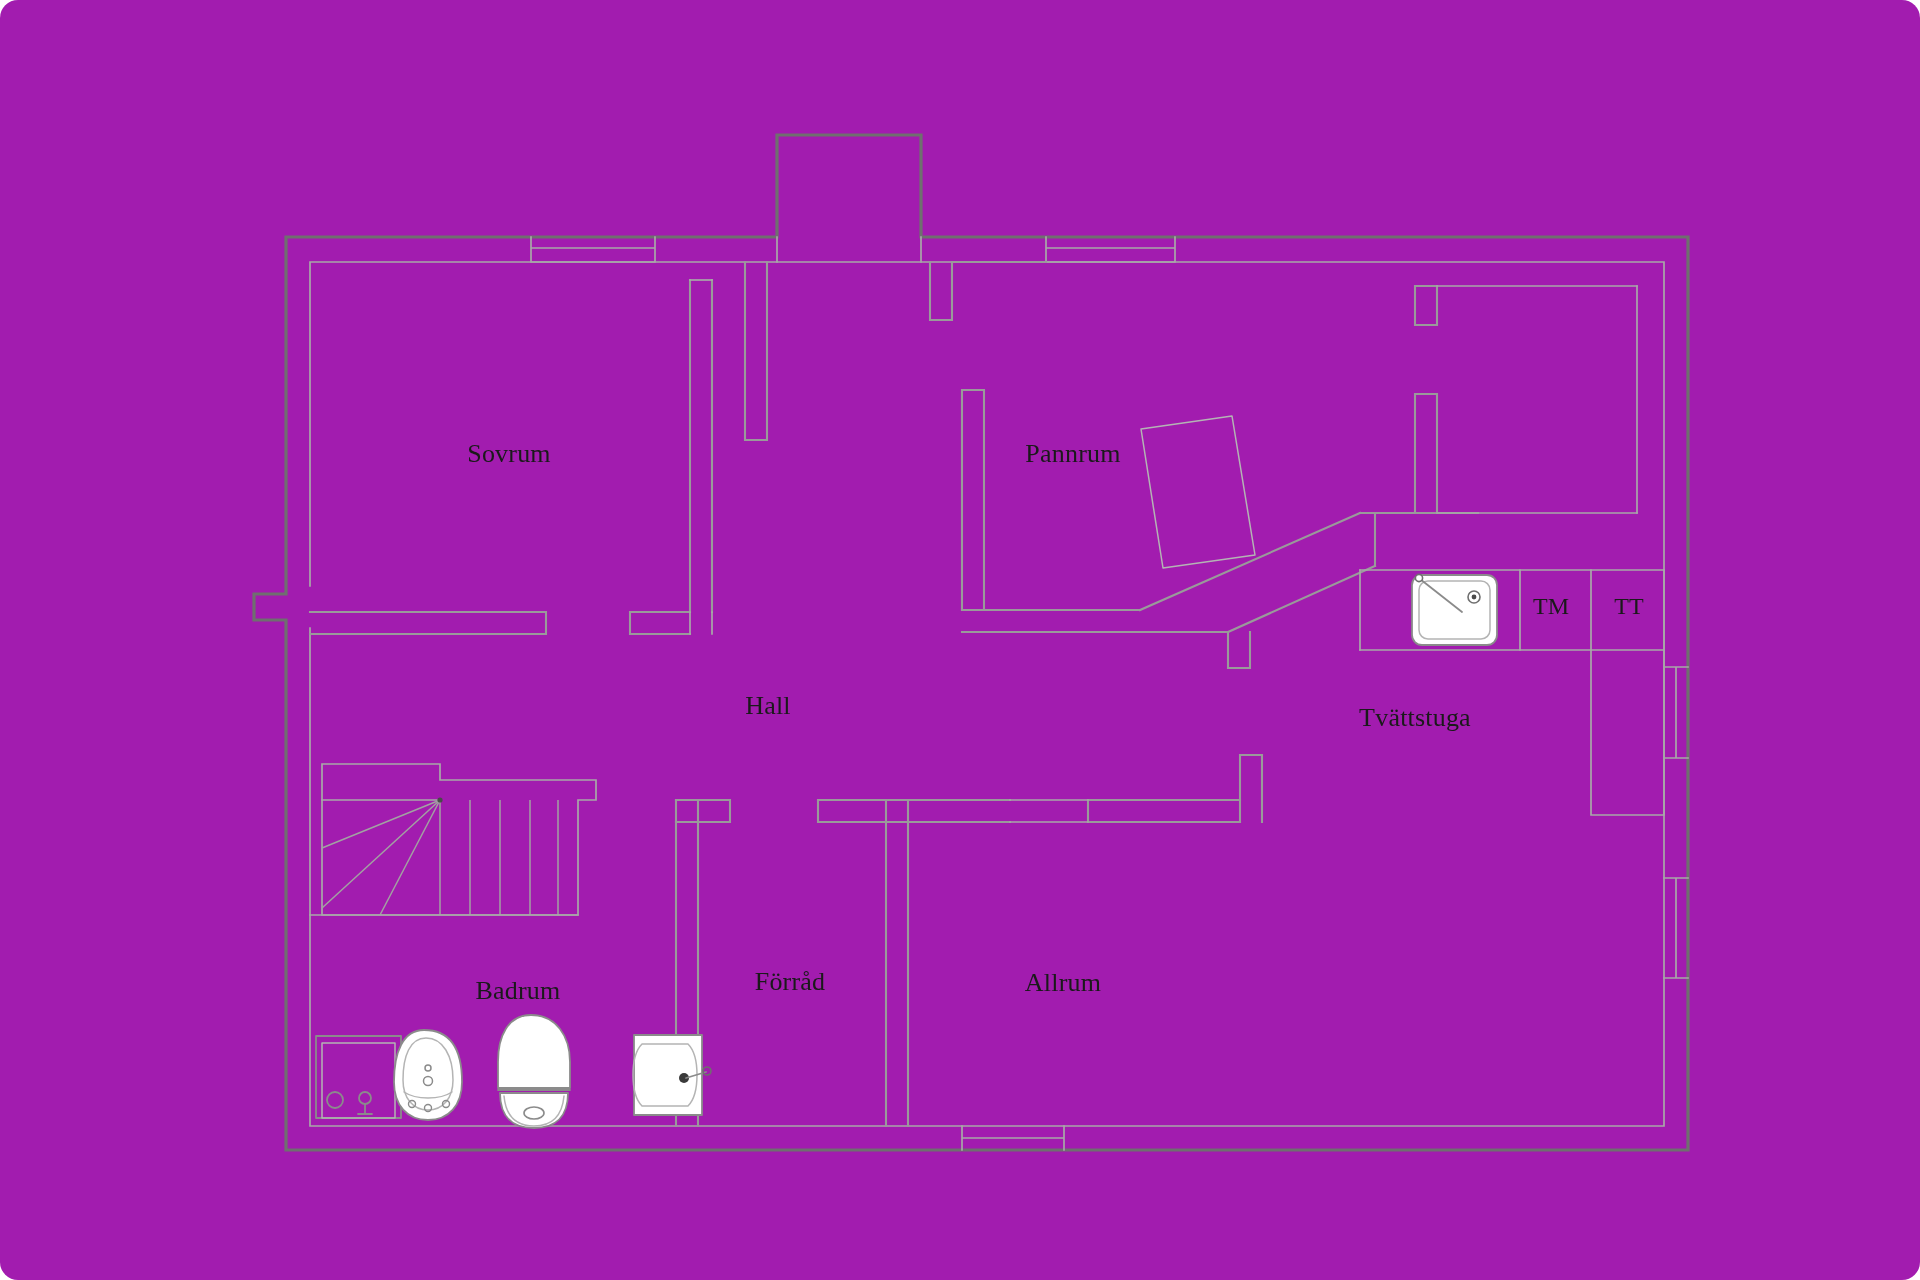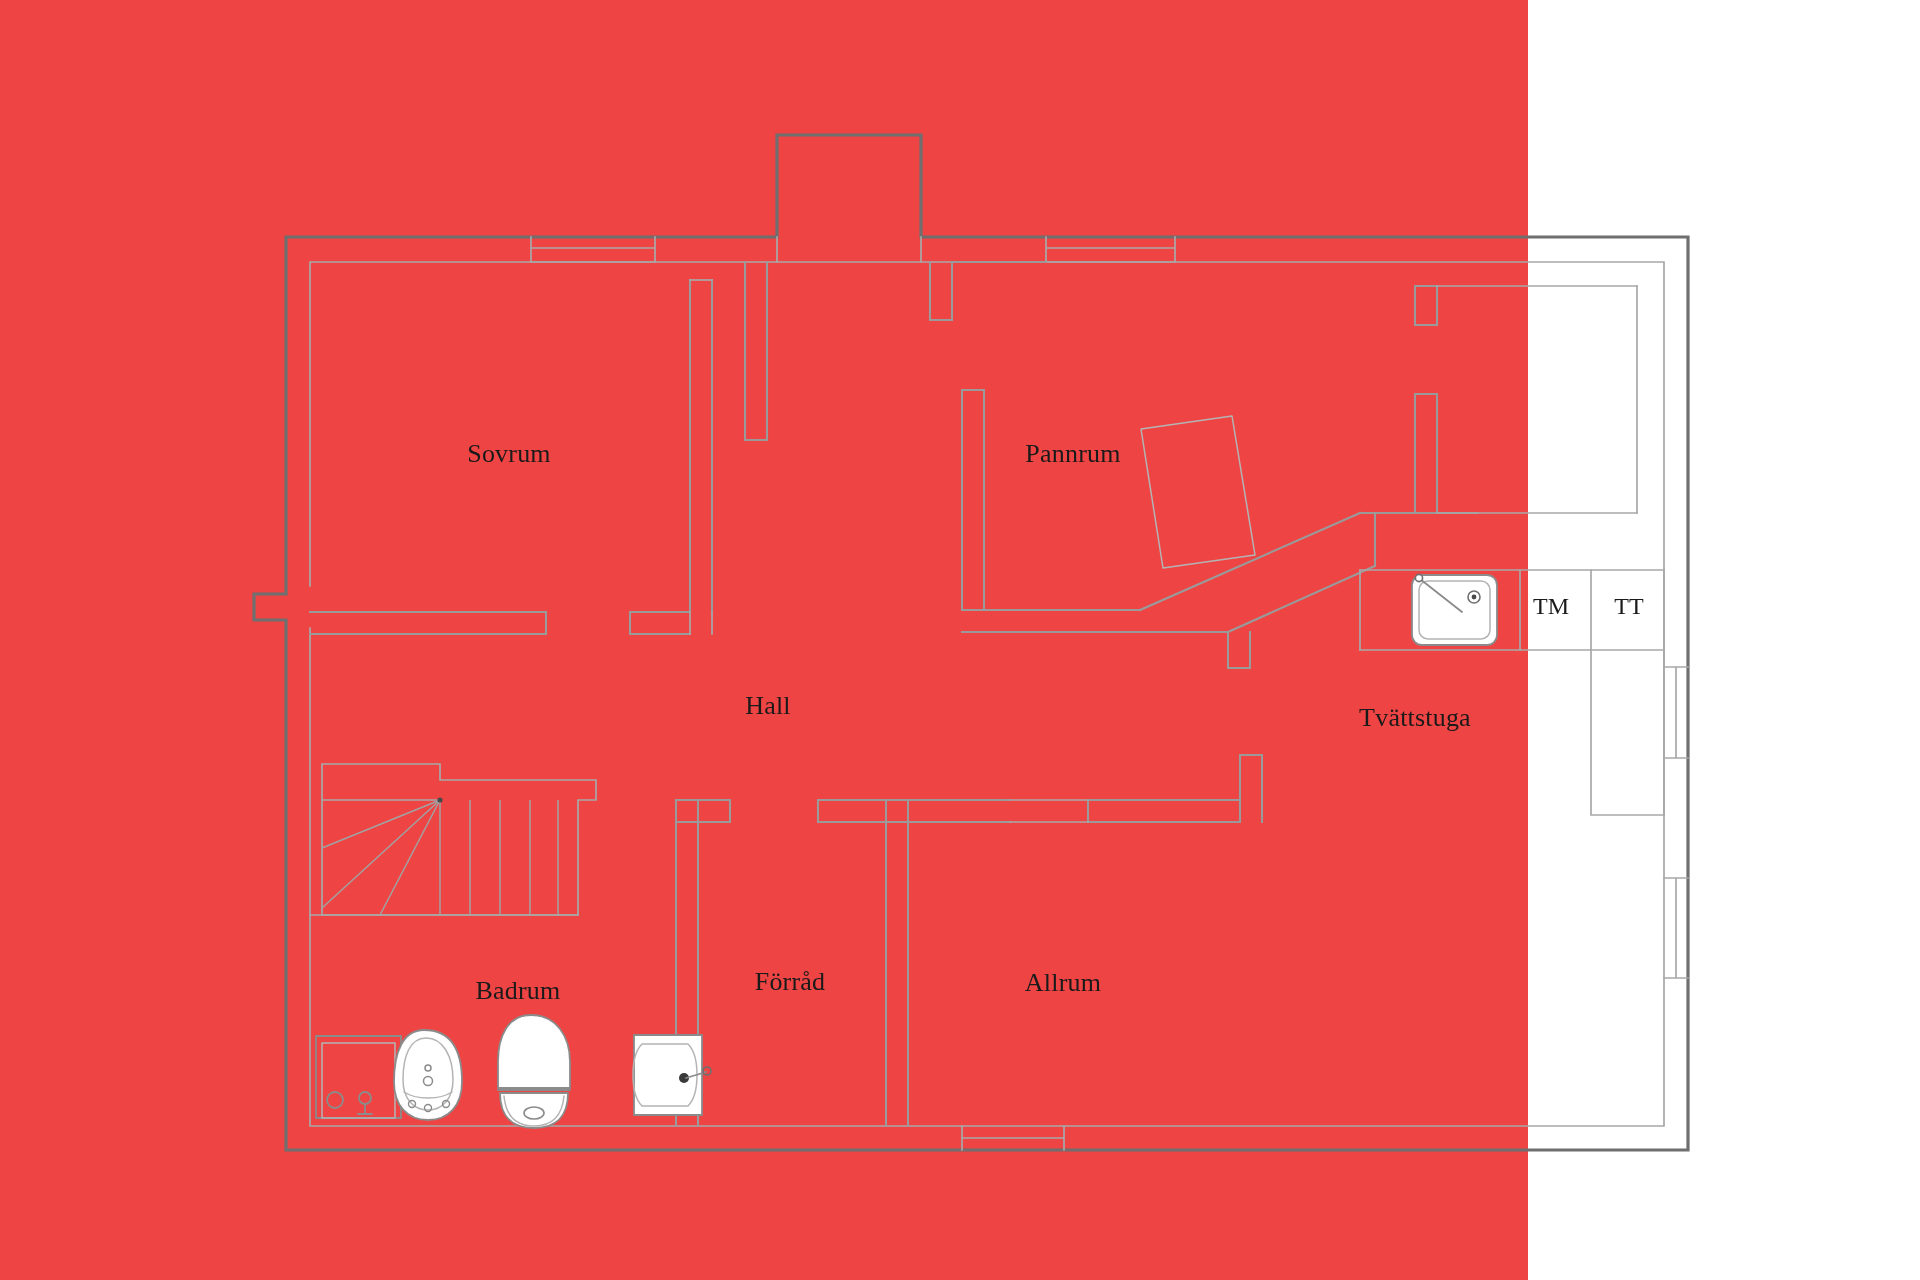--- a/index.html
+++ b/index.html
@@ -6,23 +6,24 @@
     margin: 0;
     padding: 0;
     background: #ffffff;
     width: 1920px;
     height: 1280px;
     overflow: hidden;
     font-family: "Liberation Serif", "DejaVu Serif", serif;
   }
   #plan-root {
     position: relative;
-    width: 1528px;
+    width: 1920px;
     height: 1280px;
-    background: #ef4444;
+    background: #a21caf;
+    border-radius: 18px;
   }
   svg#floorplan {
     position: absolute;
     left: 0; top: 0;
     width: 1920px;
     height: 1280px;
     display: block;
   }
   .wall-outer {
     fill: none;

